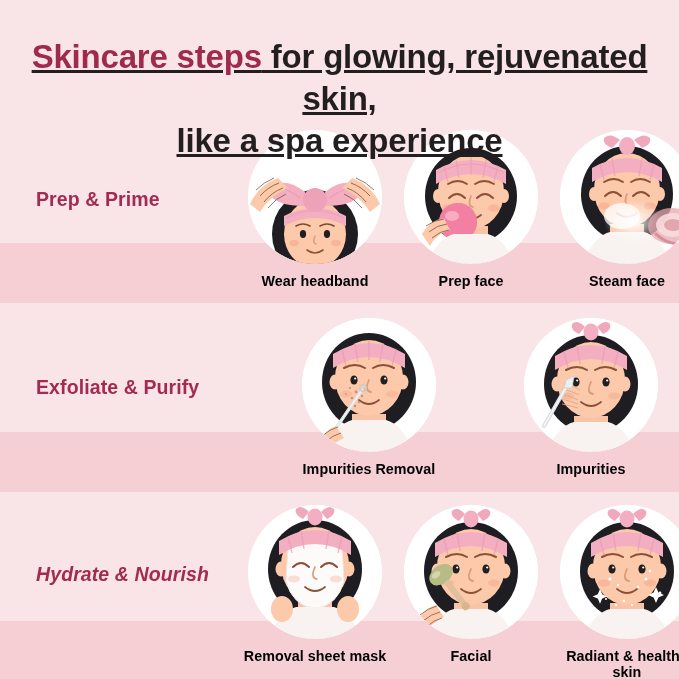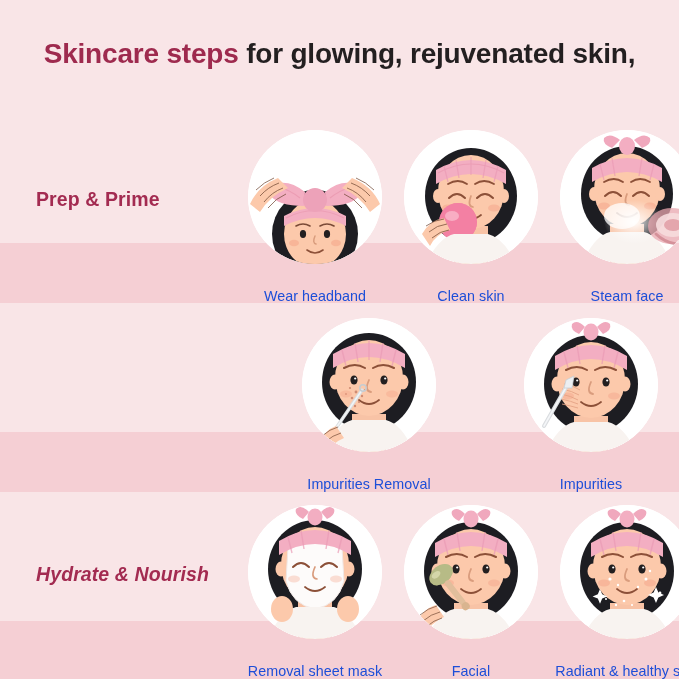--- a/index.html
+++ b/index.html
@@ -34,24 +34,25 @@
   #title-block {
     position: absolute;
     top: 36px;
     left: 0;
     width: 679px;
     text-align: center;
     line-height: 1.28;
     z-index: 6;
   }
   #title-block .t-line {
-    font-size: 28px;
+    font-size: 33px;
     font-weight: 700;
     color: #231f20;
     letter-spacing: -0.2px;
+    text-decoration: underline;
   }
   #title-block .t-accent { color: #9e2a4e; font-weight: 700; }
 
   
   .row {
     position: absolute;
     left: 14px;
     width: 679px;
     z-index: 4;
   }
@@ -94,40 +95,41 @@
     height: 134px;
     border-radius: 50%;
     background: #ffffff;
     overflow: hidden;
     position: relative;
     display: block;
   }
   .circle svg { display: block; width: 134px; height: 134px; }
 
   .caption {
-    margin-top: 24px;
+    margin-top: 9px;
     font-size: 14.3px;
-    color: #1d4ed8;
+    color: #000000;
     text-align: center;
     line-height: 1.14;
-    font-weight: 400;
+    font-weight: 700;
     letter-spacing: 0.05px;
   }
 </style>
 </head>
 <body>
 
 <div id="infographic">
 
   <div class="band" id="band-1"></div>
   <div class="band" id="band-2"></div>
   <div class="band" id="band-3"></div>
 
   <div id="title-block">
     <div class="t-line"><span class="t-accent">Skincare steps</span><span> for glowing, rejuvenated skin,</span></div>
+    <div class="t-line">like a spa experience</div>
   </div>
 
   <div class="row" id="row-1">
     <div class="row-label">Prep &amp; Prime</div>
     <div class="steps">
 
       <div class="step">
         <div class="circle">
           <svg viewBox="0 0 134 134">
             <defs>
@@ -224,21 +226,21 @@
               <g stroke="#6f4632" stroke-width="0.9" fill="none" opacity="0.8">
                 <path d="M22 96 Q30 90 40 89"></path>
                   <path d="M25 102 Q33 95 43 94"></path>
                 <path d="M28 108 Q36 101 45 100"></path>
               </g>
 
               <path d="M22 134 Q34 108 50 104 L84 104 Q100 108 112 134 Z" fill="#f8f3f0"></path>
             </g>
           </svg>
         </div>
-        <div class="caption">Clean skin</div>
+        <div class="caption">Prep face</div>
       </div>
 
       <div class="step">
         <div class="circle">
           <svg viewBox="0 0 134 134">
             <defs>
               <clipPath id="c3">
                   <circle cx="67" cy="67" r="67"></circle>
                 </clipPath>
               <radialGradient id="steam" cx="50%" cy="50%" r="50%">
@@ -282,20 +284,21 @@
             </g>
           </svg>
         </div>
         <div class="caption">Steam face</div>
       </div>
 
     </div>
   </div>
 
   <div class="row" id="row-2">
+    <div class="row-label">Exfoliate &amp; Purify</div>
     <div class="steps">
 
       <div class="step">
         <div class="circle">
           <svg viewBox="0 0 134 134">
             <defs>
                 <clipPath id="c4">
                   <circle cx="67" cy="67" r="67"></circle>
                 </clipPath>
               </defs>

